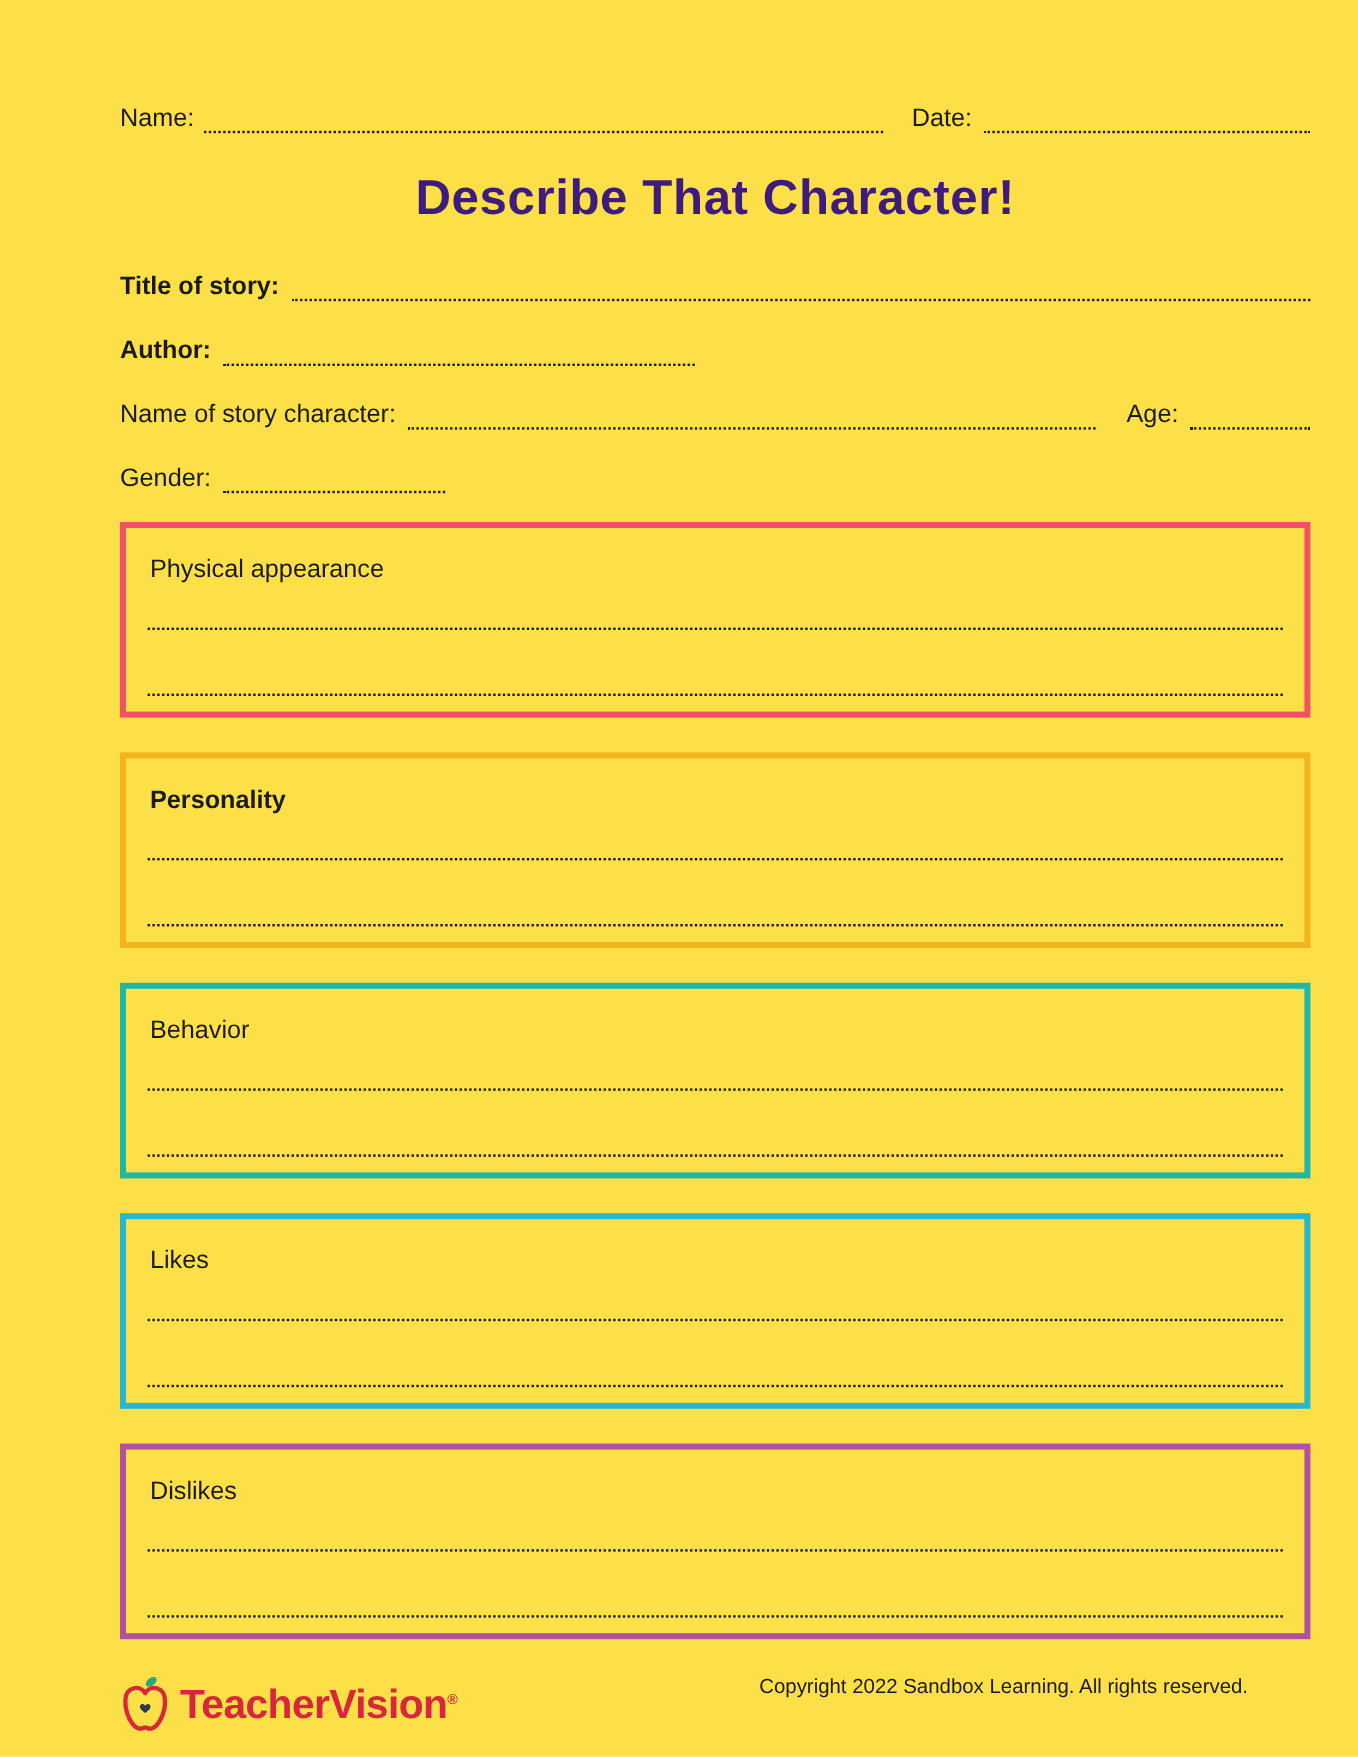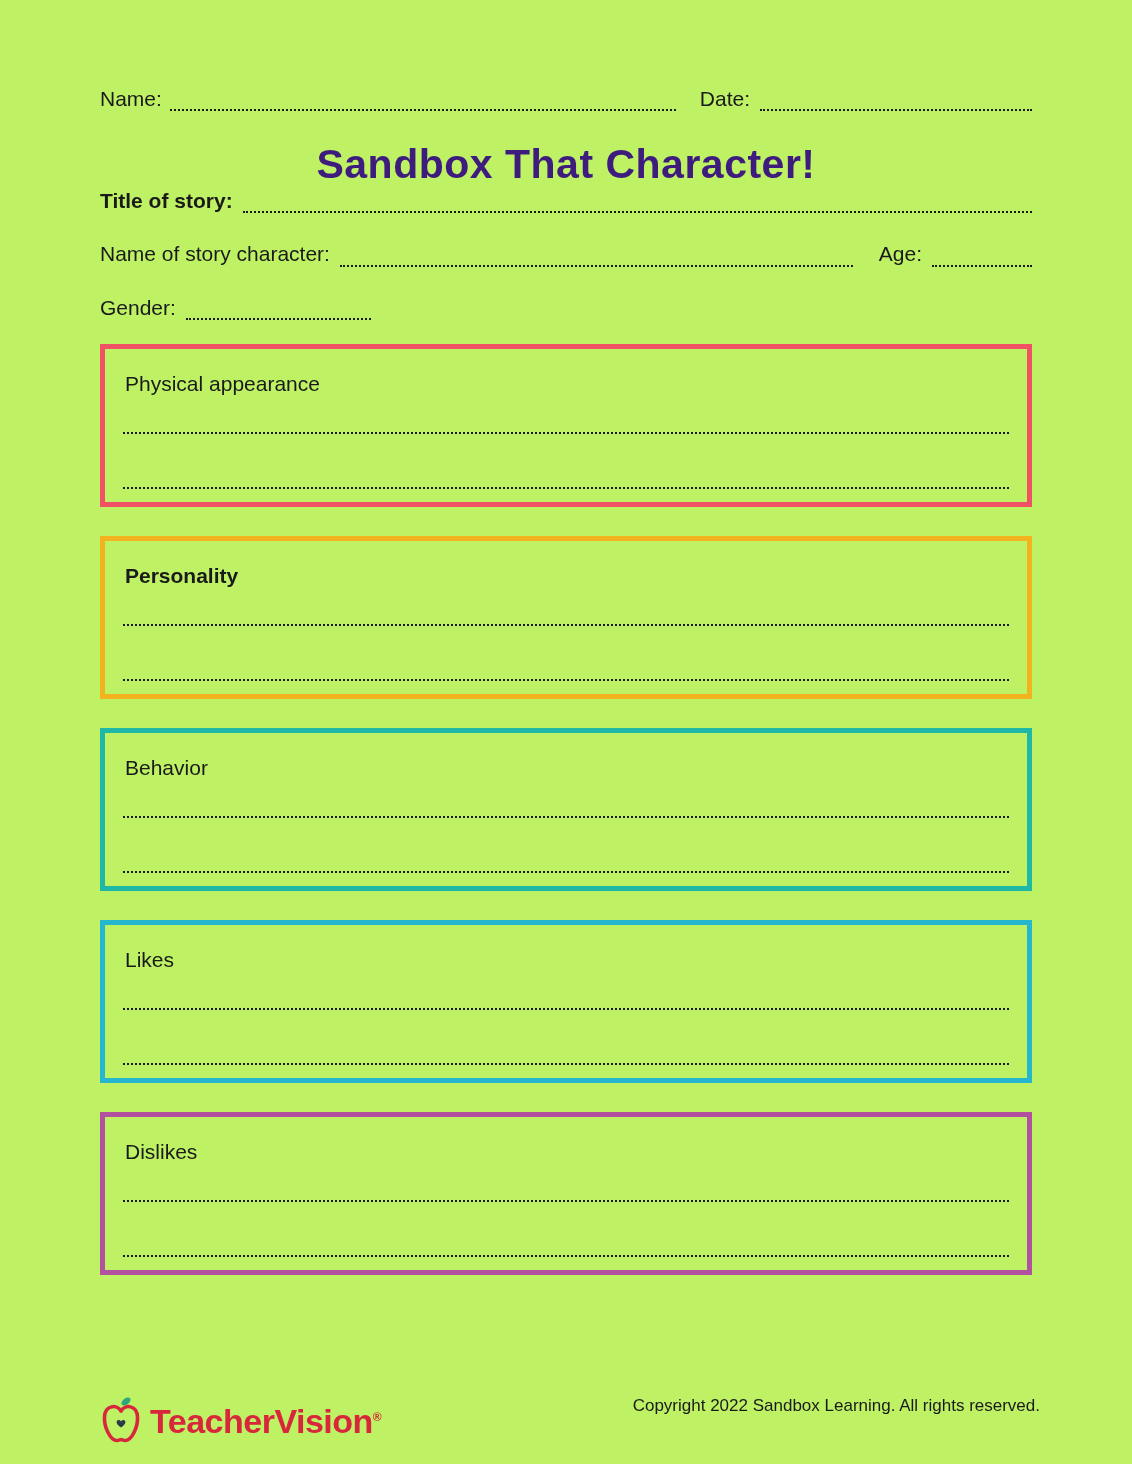--- a/index.html
+++ b/index.html
@@ -1,23 +1,23 @@
 <!DOCTYPE html>
 <html><head>
 <meta charset="utf-8">
 <style>
   * { margin: 0; padding: 0; box-sizing: border-box; }
   html, body { background: #ffffff; }
   .page {
     width: 1132px;
     height: 1464px;
-    background: #bef264;
+    background: #fde047;
     font-family: "Liberation Sans", sans-serif;
     color: #1a1a1a;
-    padding: 86px 100px 0 100px;
+    padding: 86px 40px 0 100px;
     position: relative;
     overflow: hidden;
   }
   
   .name-date-row {
     display: flex;
     align-items: flex-end;
     font-size: 21px;
     line-height: 1.2;
   }
@@ -41,21 +41,21 @@
   }
   
   .field-row {
     display: flex;
     align-items: flex-end;
     font-size: 21px;
     line-height: 1.2;
     margin-top: 28px;
   }
   .field-row:first-of-type { margin-top: 0; }
-  .story-fields { }
+  .story-fields { margin-top: 38px; }
   .field-row .dots { margin-left: 10px; }
   .field-row .dots.fixed-author { flex: 0 0 393px; }
   .field-row .age-label { margin-left: 26px; }
   .field-row .dots.fixed-age { flex: 0 0 100px; }
   .field-row .dots.fixed-gender { flex: 0 0 185px; }
   
   .section-box {
     position: relative;
     height: 163px;
     border: 5px solid #000;
@@ -109,26 +109,30 @@
 
 <div class="page">
 
   <div class="name-date-row">
     <span class="label">Name:</span>
     <span class="dots name-dots"></span>
     <span class="label date-label">Date:</span>
     <span class="dots date-dots"></span>
   </div>
 
-  <div class="page-title" style="color: rgb(62, 28, 126);">Sandbox That Character!</div>
+  <div class="page-title" style="color: rgb(62, 28, 126);">Describe That Character!</div>
 
   <div class="story-fields">
     <div class="field-row">
       <span class="label bold">Title of story:</span>
       <span class="dots"></span>
+    </div>
+    <div class="field-row">
+      <span class="label bold">Author:</span>
+      <span class="dots fixed-author"></span>
     </div>
     <div class="field-row">
       <span class="label">Name of story character:</span>
       <span class="dots"></span>
       <span class="label age-label">Age:</span>
       <span class="dots fixed-age"></span>
     </div>
     <div class="field-row">
       <span class="label">Gender:</span>
       <span class="dots fixed-gender"></span>

